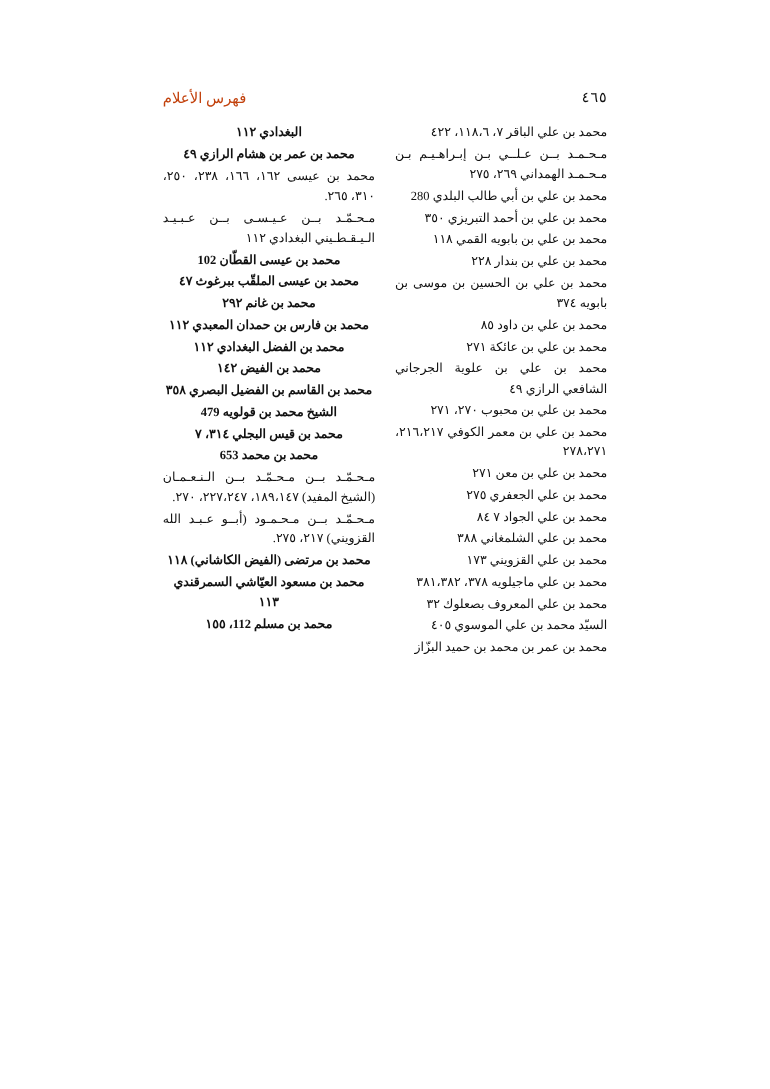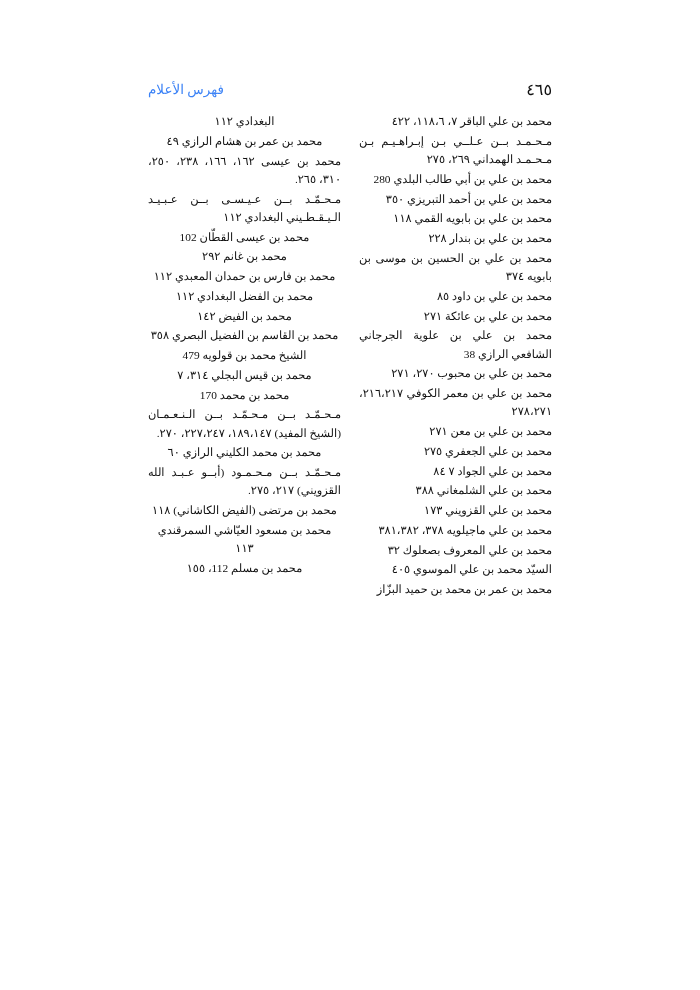--- a/index.html
+++ b/index.html
@@ -30,27 +30,28 @@
     width: 404px;
     height: 22px;
     display: flex;
     flex-direction: row-reverse;
     justify-content: space-between;
     align-items: center;
   }
   .header-title {
     font-size: 13.5px;
     letter-spacing: 0px;
-    color: #3b82f6;
+    color: #c2410c;
     direction: rtl;
   }
   .header-page-number {
-    font-size: 16px;
+    font-size: 13px;
     color: #111;
     direction: rtl;
+    font-family: Liberation Mono, monospace;
   }
   
   .columns {
     position: absolute;
     top: 112px;
     left: 148px;
     width: 404px;
     display: flex;
     flex-direction: row;
     gap: 18px;
@@ -67,20 +68,21 @@
     margin: 0 0 1.5px 0;
     color: #111;
     white-space: pre-wrap;
   }
   .entry.last-right {
     text-align-last: right;
   }
   .entry.center {
     text-align: center;
     text-align-last: center;
+    font-weight: bold;
   }
   .entry.plain {
     text-align: right;
     text-align-last: right;
   }
 </style>
 </head>
 <body>
 
 <div class="page">
@@ -94,50 +96,50 @@
     <div class="col">
       <p class="entry plain">محمد بن علي الباقر ٧، ١١٨،٦، ٤٢٢</p>
       <p class="entry last-right">مـحـمـد بــن عـلــي بـن إبـراهـيـم بـن مـحـمـد الهمداني ٢٦٩، ٢٧٥</p>
       <p class="entry plain">محمد بن علي بن أبي طالب البلدي 280</p>
       <p class="entry plain">محمد بن علي بن أحمد التبريزي ٣٥٠</p>
       <p class="entry plain">محمد بن علي بن بابويه القمي ١١٨</p>
       <p class="entry plain">محمد بن علي بن بندار ٢٢٨</p>
       <p class="entry last-right">محمد بن علي بن الحسين بن موسى بن بابويه ٣٧٤</p>
       <p class="entry plain">محمد بن علي بن داود ٨٥</p>
       <p class="entry plain">محمد بن علي بن عائكة ٢٧١</p>
-      <p class="entry last-right">محمد بن علي بن علوية الجرجاني الشافعي الرازي 38</p>
+      <p class="entry last-right">محمد بن علي بن علوية الجرجاني الشافعي الرازي ٤٩</p>
       <p class="entry plain">محمد بن علي بن محبوب ٢٧٠، ٢٧١</p>
       <p class="entry last-right">محمد بن علي بن معمر الكوفي ٢١٦،٢١٧، ٢٧٨،٢٧١</p>
       <p class="entry plain">محمد بن علي بن معن ٢٧١</p>
       <p class="entry plain">محمد بن علي الجعفري ٢٧٥</p>
       <p class="entry plain">محمد بن علي الجواد ٧ ٨٤</p>
       <p class="entry plain">محمد بن علي الشلمغاني ٣٨٨</p>
       <p class="entry plain">محمد بن علي القزويني ١٧٣</p>
       <p class="entry plain">محمد بن علي ماجيلويه ٣٧٨، ٣٨١،٣٨٢</p>
       <p class="entry plain">محمد بن علي المعروف بصعلوك ٣٢</p>
       <p class="entry plain">السيّد محمد بن علي الموسوي ٤٠٥</p>
       <p class="entry plain">محمد بن عمر بن محمد بن حميد البزّاز</p>
     </div>
 
     <div class="col">
       <p class="entry center">البغدادي ١١٢</p>
       <p class="entry center">محمد بن عمر بن هشام الرازي ٤٩</p>
       <p class="entry last-right">محمد بن عيسى ١٦٢، ١٦٦، ٢٣٨، ٢٥٠، ٣١٠، ٢٦٥.</p>
       <p class="entry last-right">مـحـمّـد بــن عـيـسـى بــن عـبـيـد الـيـقـطـيني البغدادي ١١٢</p>
       <p class="entry center">محمد بن عيسى القطّان 102</p>
+      <p class="entry center">محمد بن عيسى الملقّب ببرغوث ٤٧</p>
       <p class="entry center">محمد بن غانم ٢٩٢</p>
       <p class="entry center">محمد بن فارس بن حمدان المعبدي ١١٢</p>
       <p class="entry center">محمد بن الفضل البغدادي ١١٢</p>
       <p class="entry center">محمد بن الفيض ١٤٢</p>
       <p class="entry center">محمد بن القاسم بن الفضيل البصري ٣٥٨</p>
       <p class="entry center">الشيخ محمد بن قولويه 479</p>
       <p class="entry center">محمد بن قيس البجلي ٣١٤، ٧</p>
-      <p class="entry center">محمد بن محمد 170</p>
+      <p class="entry center">محمد بن محمد 653</p>
       <p class="entry last-right">مـحـمّـد بــن مـحـمّـد بــن الـنـعـمـان (الشيخ المفيد) ١٨٩،١٤٧، ٢٢٧،٢٤٧، ٢٧٠.</p>
-      <p class="entry center">محمد بن محمد الكليني الرازي ٦٠</p>
       <p class="entry last-right">مـحـمّـد بــن مـحـمـود (أبــو عـبـد الله القزويني) ٢١٧، ٢٧٥.</p>
       <p class="entry center">محمد بن مرتضى (الفيض الكاشاني) ١١٨</p>
       <p class="entry center">محمد بن مسعود العيّاشي السمرقندي ١١٣</p>
       <p class="entry center">محمد بن مسلم 112، ١٥٥</p>
     </div>
   </div>
 
 </div>
 
 </body></html>

